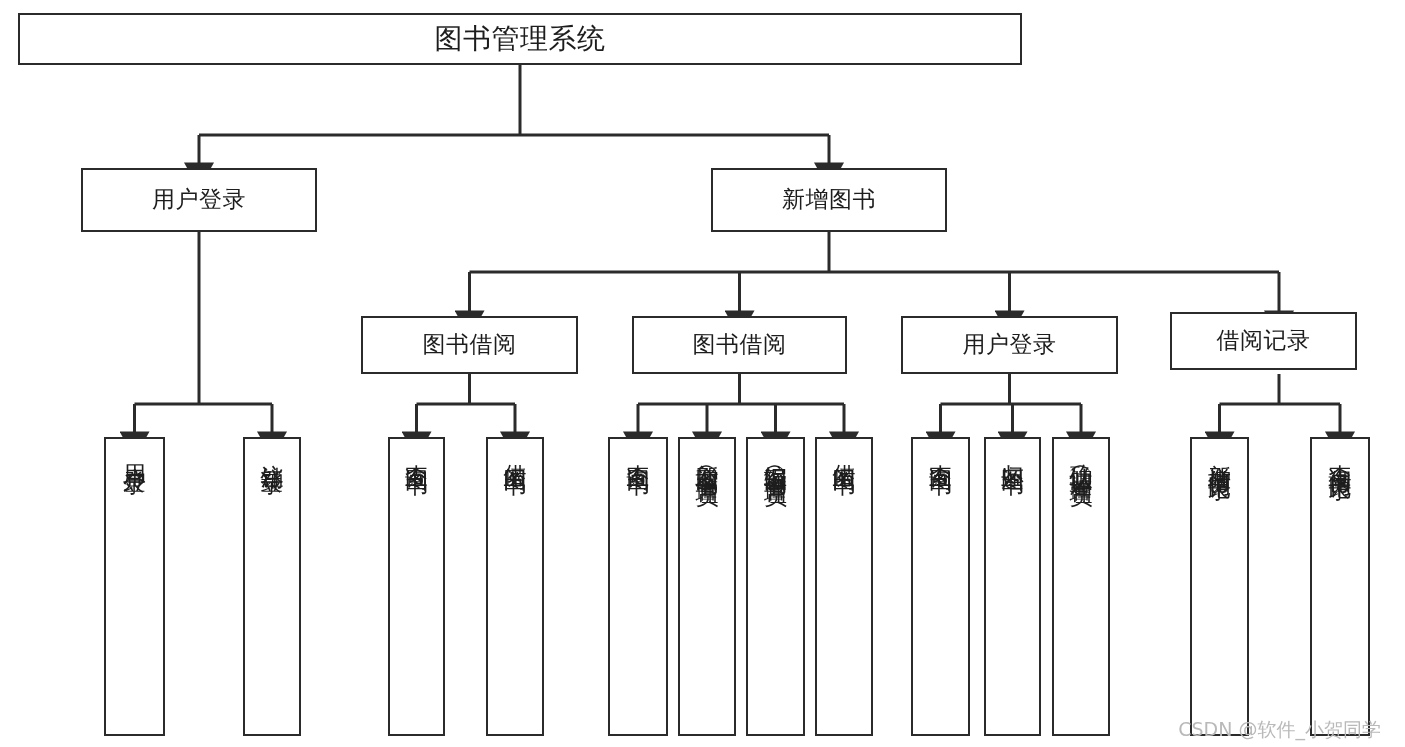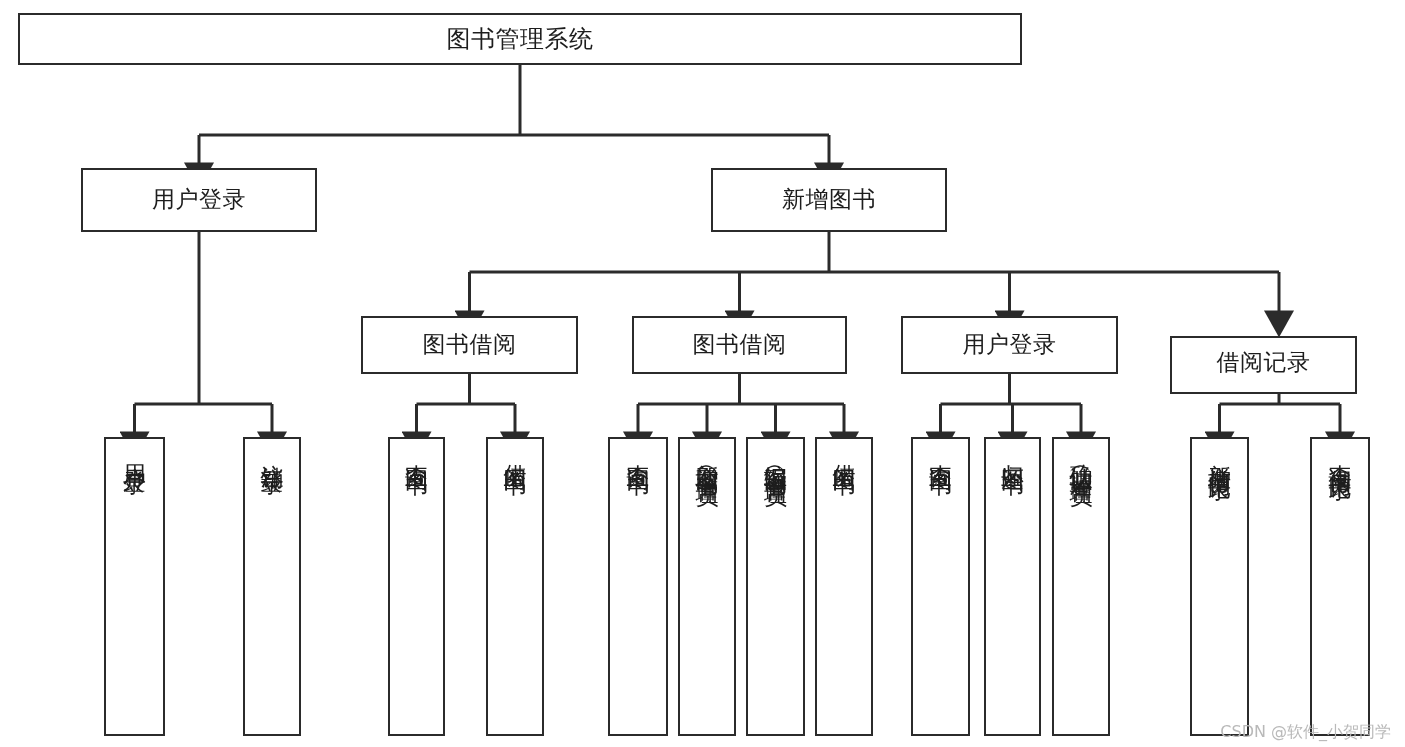--- a/index.html
+++ b/index.html
@@ -41,39 +41,39 @@
     text-align: center;
     line-height: 1.18;
     letter-spacing: 0.5px;
     white-space: nowrap;
   }
   
   .node.horiz .node-label {
     font-size: 23px;
   }
   .node.root .node-label {
-    font-size: 24px;
+    font-size: 28px;
   }
   
   .node.vert {
     align-items: flex-start;
     padding-top: 7px;
   }
   .node.vert .node-label {
     writing-mode: vertical-rl;
     text-orientation: upright;
     font-size: 23px;
     line-height: 1.0;
     letter-spacing: 3px;
   }
   .watermark {
     position: absolute;
-    right: 14px;
+    right: 24px;
     bottom: 4px;
-    font-size: 16px;
+    font-size: 19px;
     color: #b9b9b9;
     white-space: nowrap;
     z-index: 3;
     font-family: "DejaVu Sans", "Liberation Sans", sans-serif;
   }
 </style>
 </head>
 <body>
 
 <div id="canvas">
@@ -133,21 +133,21 @@
       </div>
       <div class="node horiz" style="left: 361px; top: 316px; width: 217px; height: 58px;">
         <span class="node-label">图书借阅</span>
       </div>
       <div class="node horiz" style="left: 632px; top: 316px; width: 215px; height: 58px;">
         <span class="node-label">图书借阅</span>
       </div>
       <div class="node horiz" style="left: 901px; top: 316px; width: 217px; height: 58px;">
         <span class="node-label">用户登录</span>
       </div>
-      <div class="node horiz" style="left: 1170px; top: 336px; width: 187px; height: 58px; font-family: Liberation Mono, monospace;">
+      <div class="node horiz" style="left: 1170px; top: 312px; width: 187px; height: 58px;">
         <span class="node-label">借阅记录</span>
       </div>
       <div class="node vert" style="left: 104px; top: 437px; width: 61px; height: 299px;">
         <span class="node-label">用户登录</span>
       </div>
       <div class="node vert" style="left: 243px; top: 437px; width: 58px; height: 299px;">
         <span class="node-label">注销登录</span>
       </div>
       <div class="node vert" style="left: 388px; top: 437px; width: 57px; height: 299px;">
         <span class="node-label">查询图书</span>

